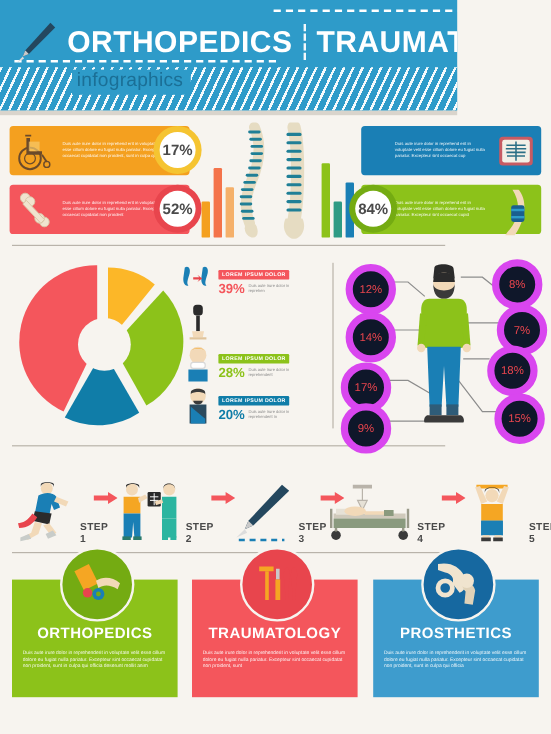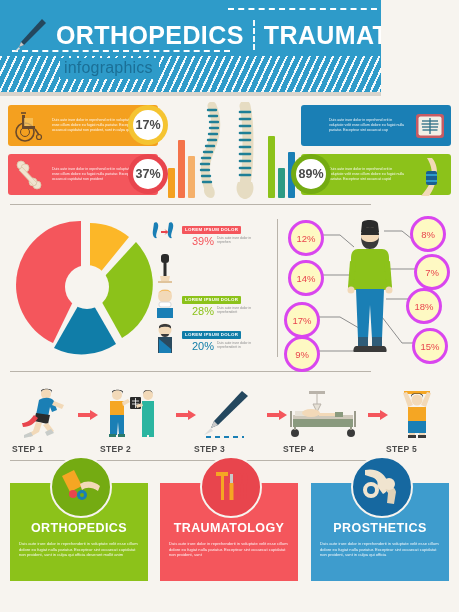--- a/index.html
+++ b/index.html
@@ -91,39 +91,39 @@
   .pie-wrap{position:absolute;left:8px;top:12px;width:160px;height:140px;}
   .legend{position:absolute;left:150px;top:12px;width:125px;}
   .leg-row{display:flex;align-items:flex-start;height:34px;margin-bottom:1px;}
   .leg-ico{width:30px;height:34px;position:relative;flex:none;}
   .leg-body{flex:1;padding-left:2px;}
   .leg-badge{
     font-size:4.4px;font-weight:bold;color:#ffffff;letter-spacing:.3px;
     padding:1.5px 3px;border-radius:1px;display:inline-block;margin-bottom:1px;
   }
   .leg-line{display:flex;align-items:flex-start;}
-  .leg-pct{font-size:11px;font-weight:normal;margin-right:3px;line-height:12px;margin-left:10px;}
+  .leg-pct{font-size:11px;font-weight:bold;margin-right:3px;line-height:12px;}
   .leg-txt{font-size:3.4px;line-height:4.4px;color:#8d8d8d;width:40px;padding-top:1px;}
 
   .vline{position:absolute;left:277px;top:14px;width:1px;height:138px;background:#b9b3aa;}
 
   
   .bodymap{position:absolute;left:284px;top:8px;width:170px;height:152px;}
   .bubble{
     position:absolute;width:30px;height:30px;border-radius:50%;
-    border:3px solid #d946ef;background:#fef9c3;
+    border:6px solid #d946ef;background:#0f172a;
     display:flex;align-items:center;justify-content:center;
     font-size:9.5px;color:#e8454d;font-weight:normal;
   }
 
   
   .steps{position:relative;height:88px;}
   .step{
     position:absolute;width:78px;height:78px;top:4px;
-    display:flex;flex-direction:column;align-items:flex-start;justify-content:flex-end;
+    display:flex;flex-direction:row;align-items:flex-end;justify-content:flex-end;
   }
   .step-ico{width:62px;height:54px;position:relative;}
   .step-lbl{font-size:8.5px;font-weight:bold;color:#4a4a4a;letter-spacing:.3px;margin-top:3px;}
   .arrow{
     position:absolute;top:38px;width:20px;height:10px;
   }
 
   
   .cards{position:relative;height:128px;}
   .card{
@@ -211,21 +211,21 @@
               <circle cx="13" cy="10" r="4"></circle>
             <circle cx="25" cy="27" r="4"></circle>
               <circle cx="21" cy="24" r="4"></circle>
             <path d="M10 9 L25 25 L22 28 L7 12 Z"></path>
           </g>
         </svg>
       </span>
       <span class="sb-text">Duis aute irure dolor in reprehend erit in voluptate velit esse cillum dolore eu fugiat nulla pariatur. Excepteur sint occaecat cupidatat non proident</span>
     </div>
     <div class="ring ring37">
-      <span class="ring-inner">37%</span>
+      <span class="ring-inner">52%</span>
     </div>
 
     <div class="spine-cluster">
       <div class="bars" style="left:0;">
         <span class="bar" style="height:30px;background:#f4a01f;"></span>
         <span class="bar" style="height:58px;background:#f4734a;"></span>
         <span class="bar" style="height:42px;background:#f5b06a;"></span>
       </div>
       <span style="position:absolute;left:24px;top:0;">
         <svg width="36" height="98" viewBox="0 0 36 98">
@@ -295,21 +295,21 @@
       <span class="icon-box-r">
         <svg width="34" height="40" viewBox="0 0 34 40">
           <path d="M14 0 C19 8, 20 16, 17 24 C15 30, 11 34, 8 38 L16 38 C20 32, 24 24, 24 14 C24 7, 21 2, 19 0 Z" fill="#f2d9b8"></path>
           <rect x="13" y="13" width="11" height="14" rx="2" fill="#1a5f8f"></rect>
           <rect x="13" y="16" width="11" height="2" fill="#2e9bc9"></rect>
           <rect x="13" y="22" width="11" height="2" fill="#2e9bc9"></rect>
         </svg>
       </span>
     </div>
     <div class="ring ring89">
-      <span class="ring-inner">89%</span>
+      <span class="ring-inner">84%</span>
     </div>
   </div>
 
   <div class="divider"></div>
 
   <div class="mid">
 
     <div class="pie-wrap">
       <svg width="160" height="140" viewBox="0 0 160 140">
 

